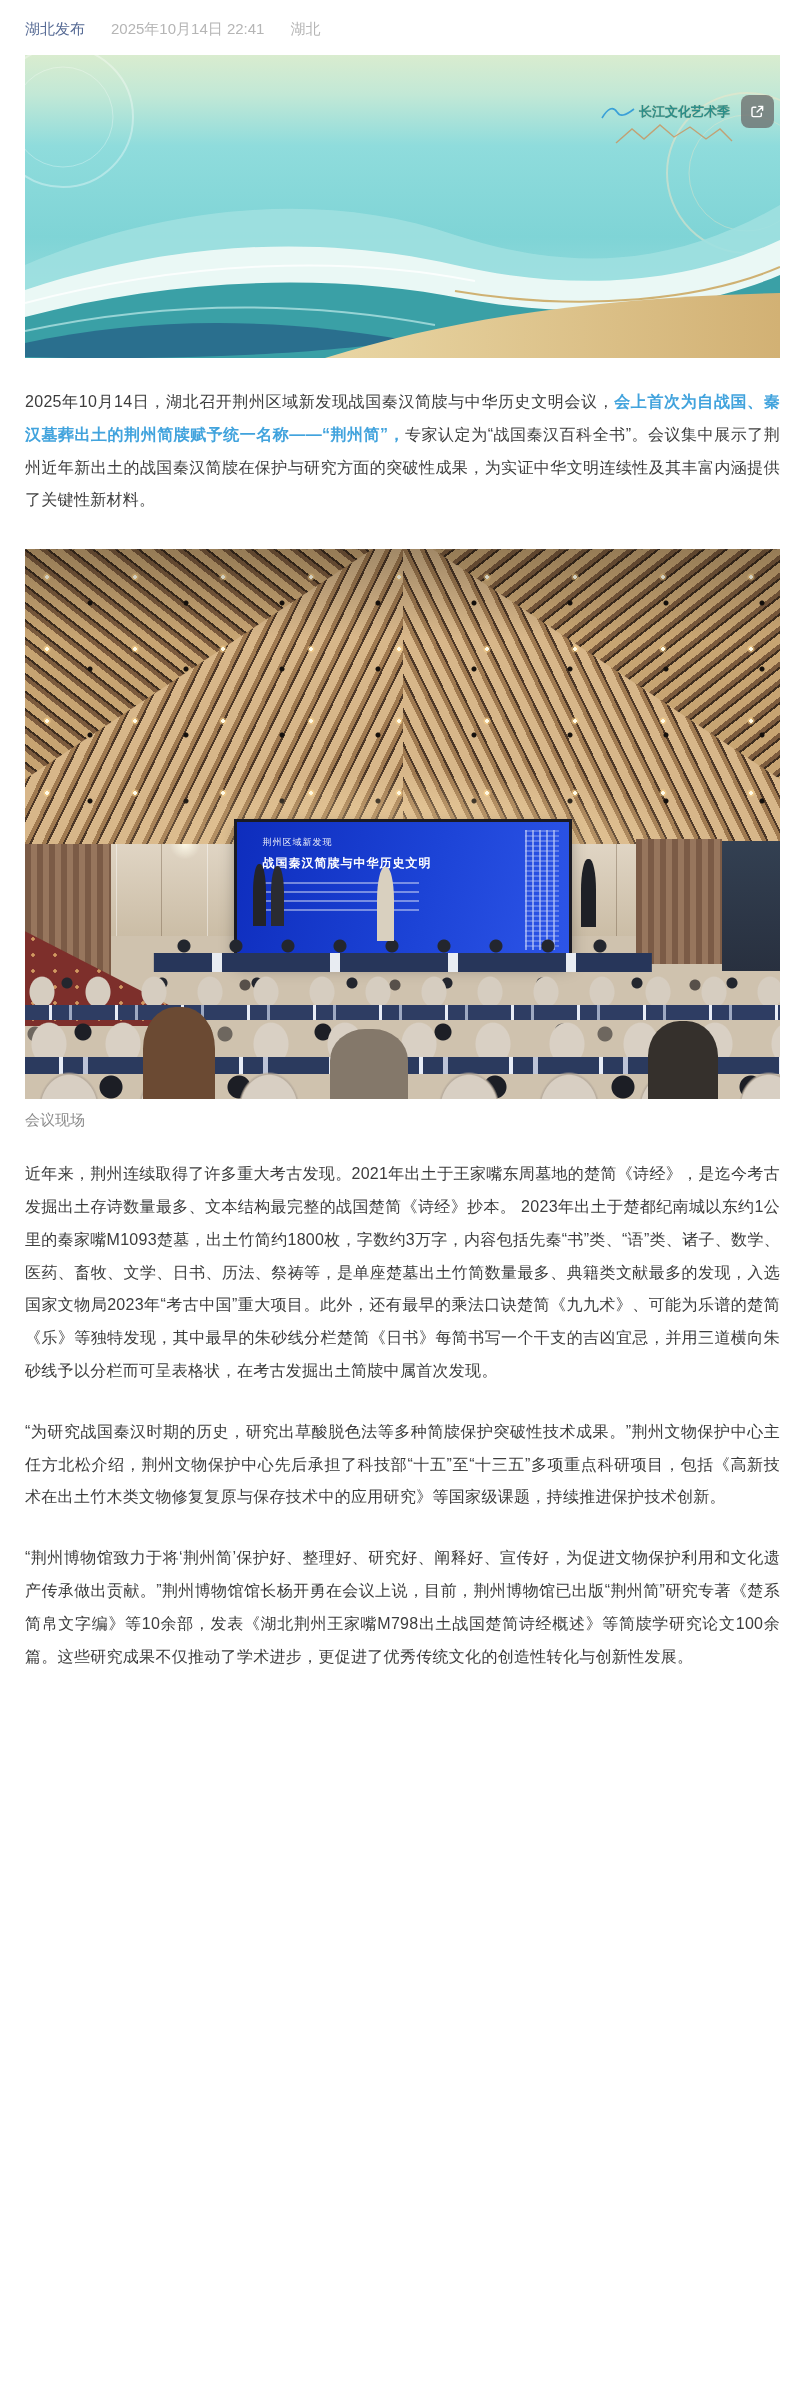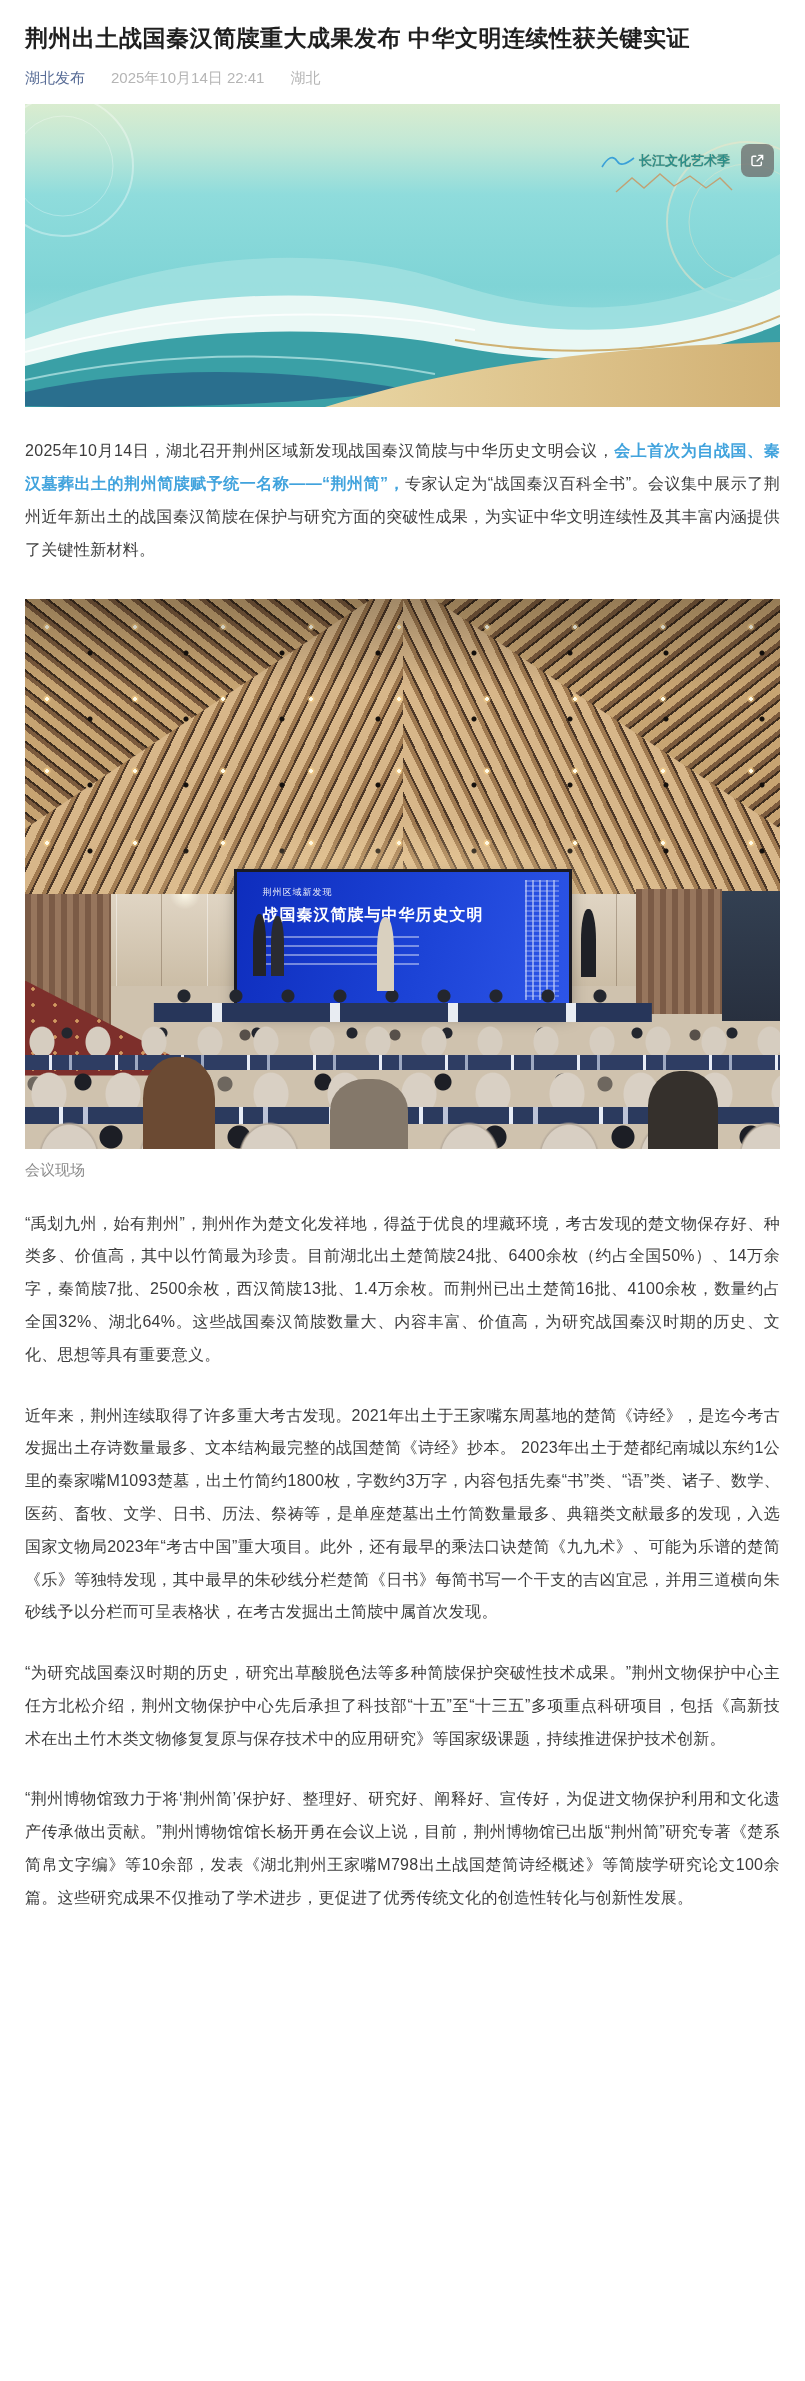--- a/index.html
+++ b/index.html
@@ -54,21 +54,21 @@
       linear-gradient(#e0d5c4,#cbbda6);
     background-size:91px 100%,120px 50px,100% 100%;background-repeat:repeat,repeat-x,no-repeat;}
   .curtain{position:absolute;top:295px;width:86px;height:140px;background:repeating-linear-gradient(90deg,#7b5b46 0 6px,#97765d 6px 12px);}
   .curtain.left{left:0;}
   .curtain.right{right:58px;top:290px;height:125px;}
   .window-right{position:absolute;top:292px;right:0;width:58px;height:130px;background:linear-gradient(#334052,#28303f);}
   .screen{position:absolute;top:273px;left:50%;transform:translateX(-50%);width:332px;height:138px;
     background:linear-gradient(105deg,#0e2dbd 0%,#1c43d6 55%,#2d55e8 100%);
     box-shadow:0 0 0 3px #1a1a22,0 6px 16px rgba(0,0,0,.4);color:#fff;padding:14px 36px 10px 26px;box-sizing:border-box;}
   .screen .s-small{font-size:9px;opacity:.92;letter-spacing:1px;}
-  .screen .s-main{font-family:"Liberation Serif","DejaVu Serif",serif;font-size:16px;font-weight:bold;margin-top:6px;letter-spacing:1px;}
+  .screen .s-main{font-family:"Liberation Serif","DejaVu Serif",serif;font-size:12px;font-weight:bold;margin-top:6px;letter-spacing:1px;}
   .screen .s-lines{margin-top:10px;height:34px;
     background:repeating-linear-gradient(rgba(255,255,255,.75) 0 2px,transparent 2px 9px);
     width:58%;opacity:.55;}
   .screen .s-column{position:absolute;top:8px;right:10px;width:34px;bottom:10px;
     background:repeating-linear-gradient(90deg,rgba(255,255,255,.65) 0 2px,transparent 2px 7px),
                repeating-linear-gradient(rgba(255,255,255,.35) 0 2px,transparent 2px 5px);
     opacity:.7;}
   .headrow{position:absolute;top:386px;left:50%;transform:translateX(-50%);width:62%;height:22px;
     background-image:radial-gradient(circle 7px at 15px 11px,#23262e 0 6px,transparent 7px);
     background-size:52px 22px;background-repeat:repeat-x;}
@@ -106,21 +106,20 @@
   .fig-grey{left:305px;bottom:0;width:78px;height:70px;background:#84786a;}
   .fig-dark-r{right:62px;bottom:0;width:70px;height:78px;background:#35302c;}
 
   .caption{font-size:15px;color:#8c8c8c;margin:12px 0 0;}
 </style>
 </head>
 <body>
 
 <div class="page">
 
-  <h1 class="title">荆州出土战国秦汉简牍重大成果发布 中华文明连续性获关键实证</h1>
 
   <div class="meta">
     <span class="account">湖北发布</span>
     <span class="dim">2025年10月14日 22:41</span>
     <span class="dim">湖北</span>
   </div>
 
   <figure class="banner" style="margin:0 0 26px;">
     <svg class="waves" viewBox="0 0 755 303" preserveAspectRatio="none">
       <defs>
@@ -199,18 +198,17 @@
     <div class="fig fig-hostess1"></div>
     <div class="fig fig-hostess2"></div>
     <div class="fig fig-center"></div>
     <div class="fig fig-tech"></div>
     <div class="fig fig-brown"></div>
     <div class="fig fig-grey"></div>
     <div class="fig fig-dark-r"></div>
   </figure>
   <div class="caption">会议现场</div>
 
-  <p class="para">“禹划九州，始有荆州”，荆州作为楚文化发祥地，得益于优良的埋藏环境，考古发现的楚文物保存好、种类多、价值高，其中以竹简最为珍贵。目前湖北出土楚简牍24批、6400余枚（约占全国50%）、14万余字，秦简牍7批、2500余枚，西汉简牍13批、1.4万余枚。而荆州已出土楚简16批、4100余枚，数量约占全国32%、湖北64%。这些战国秦汉简牍数量大、内容丰富、价值高，为研究战国秦汉时期的历史、文化、思想等具有重要意义。</p>
   <p class="para">近年来，荆州连续取得了许多重大考古发现。2021年出土于王家嘴东周墓地的楚简《诗经》，是迄今考古发掘出土存诗数量最多、文本结构最完整的战国楚简《诗经》抄本。 2023年出土于楚都纪南城以东约1公里的秦家嘴M1093楚墓，出土竹简约1800枚，字数约3万字，内容包括先秦“书”类、“语”类、诸子、数学、医药、畜牧、文学、日书、历法、祭祷等，是单座楚墓出土竹简数量最多、典籍类文献最多的发现，入选国家文物局2023年“考古中国”重大项目。此外，还有最早的乘法口诀楚简《九九术》、可能为乐谱的楚简《乐》等独特发现，其中最早的朱砂线分栏楚简《日书》每简书写一个干支的吉凶宜忌，并用三道横向朱砂线予以分栏而可呈表格状，在考古发掘出土简牍中属首次发现。</p>
   <p class="para">“为研究战国秦汉时期的历史，研究出草酸脱色法等多种简牍保护突破性技术成果。”荆州文物保护中心主任方北松介绍，荆州文物保护中心先后承担了科技部“十五”至“十三五”多项重点科研项目，包括《高新技术在出土竹木类文物修复复原与保存技术中的应用研究》等国家级课题，持续推进保护技术创新。</p>
   <p class="para">“荆州博物馆致力于将‘荆州简’保护好、整理好、研究好、阐释好、宣传好，为促进文物保护利用和文化遗产传承做出贡献。”荆州博物馆馆长杨开勇在会议上说，目前，荆州博物馆已出版“荆州简”研究专著《楚系简帛文字编》等10余部，发表《湖北荆州王家嘴M798出土战国楚简诗经概述》等简牍学研究论文100余篇。这些研究成果不仅推动了学术进步，更促进了优秀传统文化的创造性转化与创新性发展。</p>
 
 </div>
 
 </body></html>

